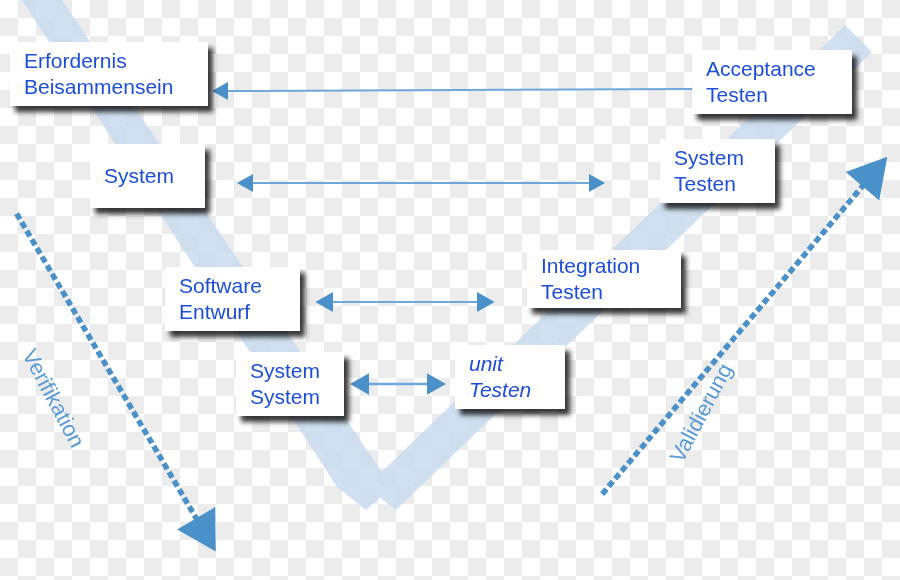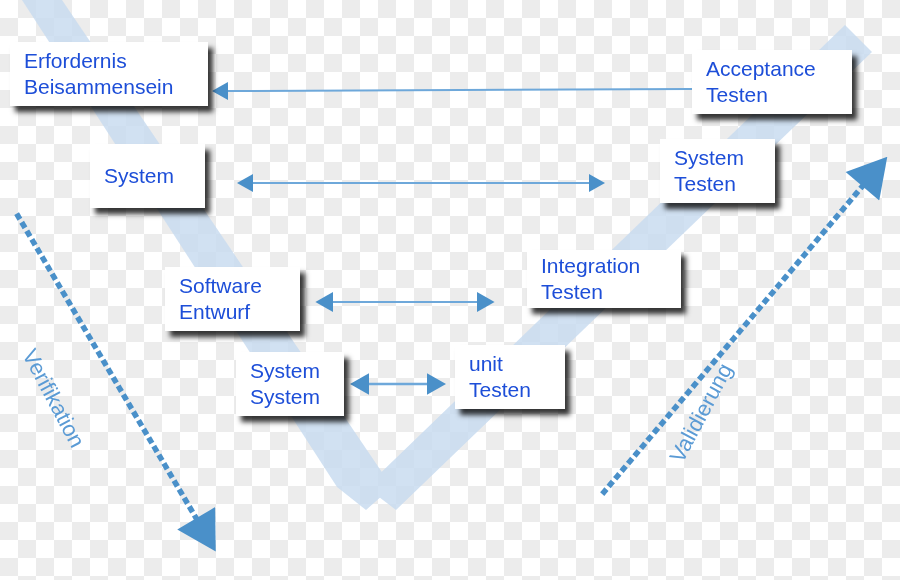--- a/index.html
+++ b/index.html
@@ -155,18 +155,18 @@
   <div class="node" style="left:660px; top:139px; width:115px; height:64px;">
     <div class="line">System</div>
     <div class="line">Testen</div>
   </div>
 
   <div class="node" style="left:527px; top:238px; width:154px; height:58px;margin-top:12px;">
     <div class="line">Integration</div>
     <div class="line">Testen</div>
   </div>
 
-  <div class="node" style="left:455px; top:345px; width:110px; height:64px;">
+  <div class="node" style="left:455px; top:345px; width:110px; height:64px;font-style:italic;">
     <div class="line">unit</div>
     <div class="line">Testen</div>
   </div>
 
 </div>
 
 </body></html>

